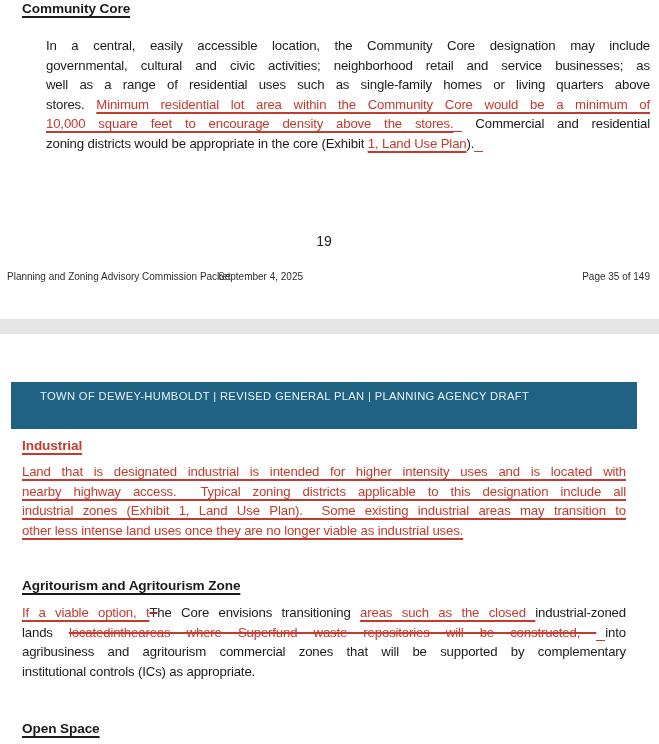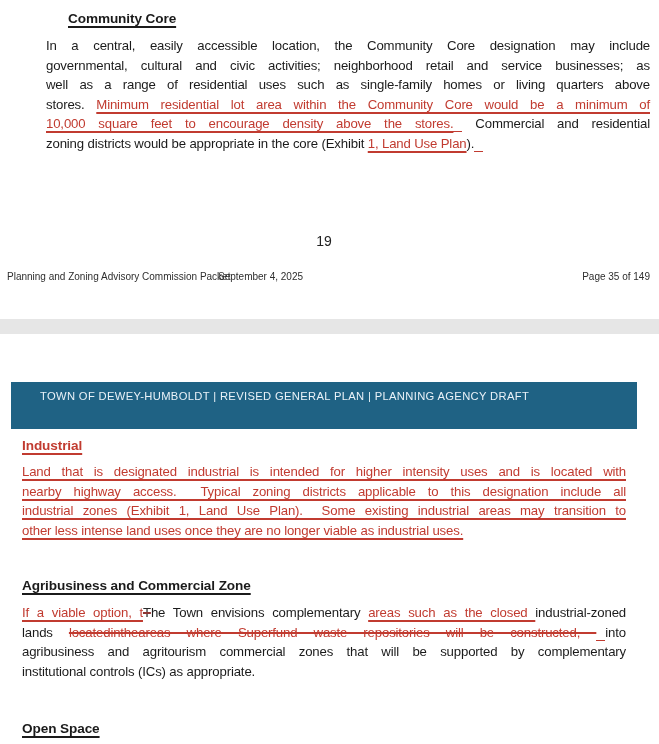--- a/index.html
+++ b/index.html
@@ -69,21 +69,21 @@
 
   
   #banner{
     top:382px;left:11px;width:626px;height:47px;box-sizing:border-box;
     background:#1f6284;color:#eaf2f8;
     font-size:11.2px;line-height:29px;letter-spacing:0.35px;
     padding-left:29px;white-space:nowrap;
   }
 
   
-  #community-heading{left:22px;top:11px;margin-left:46px;}
+  #community-heading{left:22px;top:1px;}
   #community-para{left:22px;top:36px;margin-left:24px;}
   #industrial-heading{left:22px;top:438px;}
   #industrial-para{left:22px;top:462px;}
   #agri-heading{left:22px;top:578px;}
   #agri-para{left:22px;top:603px;}
   #openspace-heading{left:22px;top:721px;}
 </style>
 </head>
 <body>
 
@@ -110,22 +110,22 @@
 
 <div class="abs h h-red" id="industrial-heading">Industrial</div>
 
 <div class="abs para" id="industrial-para">
     <div class="line just"><span class="t-i">Land that is designated industrial is intended for higher intensity uses and is located with</span></div>
     <div class="line just"><span class="t-i">nearby highway access.&nbsp; Typical zoning districts applicable to this designation include all</span></div>
     <div class="line just"><span class="t-i">industrial zones (Exhibit 1, Land Use Plan).&nbsp; Some existing industrial areas may transition to</span></div>
     <div class="line"><span class="t-i">other less intense land uses once they are no longer viable as industrial uses.</span></div>
   </div>
 
-<div class="abs h" id="agri-heading">Agribusiness and Commercial Zone</div>
+<div class="abs h" id="agri-heading">Agritourism and Agritourism Zone</div>
 
 <div class="abs para" id="agri-para">
-    <div class="line just"><span class="t-i">If a viable option, t</span><span class="t-dt">T</span><span class="t-b">he Town envisions complementary </span><span class="t-i">areas such as the closed </span><span class="t-b">industrial-zoned</span></div>
+    <div class="line just"><span class="t-i">If a viable option, t</span><span class="t-dt">T</span><span class="t-b">he Core envisions transitioning </span><span class="t-i">areas such as the closed </span><span class="t-b">industrial-zoned</span></div>
     <div class="line just"><span class="t-b">lands </span><span class="t-d">locatedintheareas where Superfund waste repositories will be constructed, </span><span class="t-m"></span><span class="t-b">into</span></div>
     <div class="line just"><span class="t-b">agribusiness and agritourism commercial zones that will be supported by complementary</span></div>
     <div class="line"><span class="t-b">institutional controls (ICs) as appropriate.</span></div>
   </div>
 
 <div class="abs h" id="openspace-heading">Open Space</div>
 
 </body></html>

